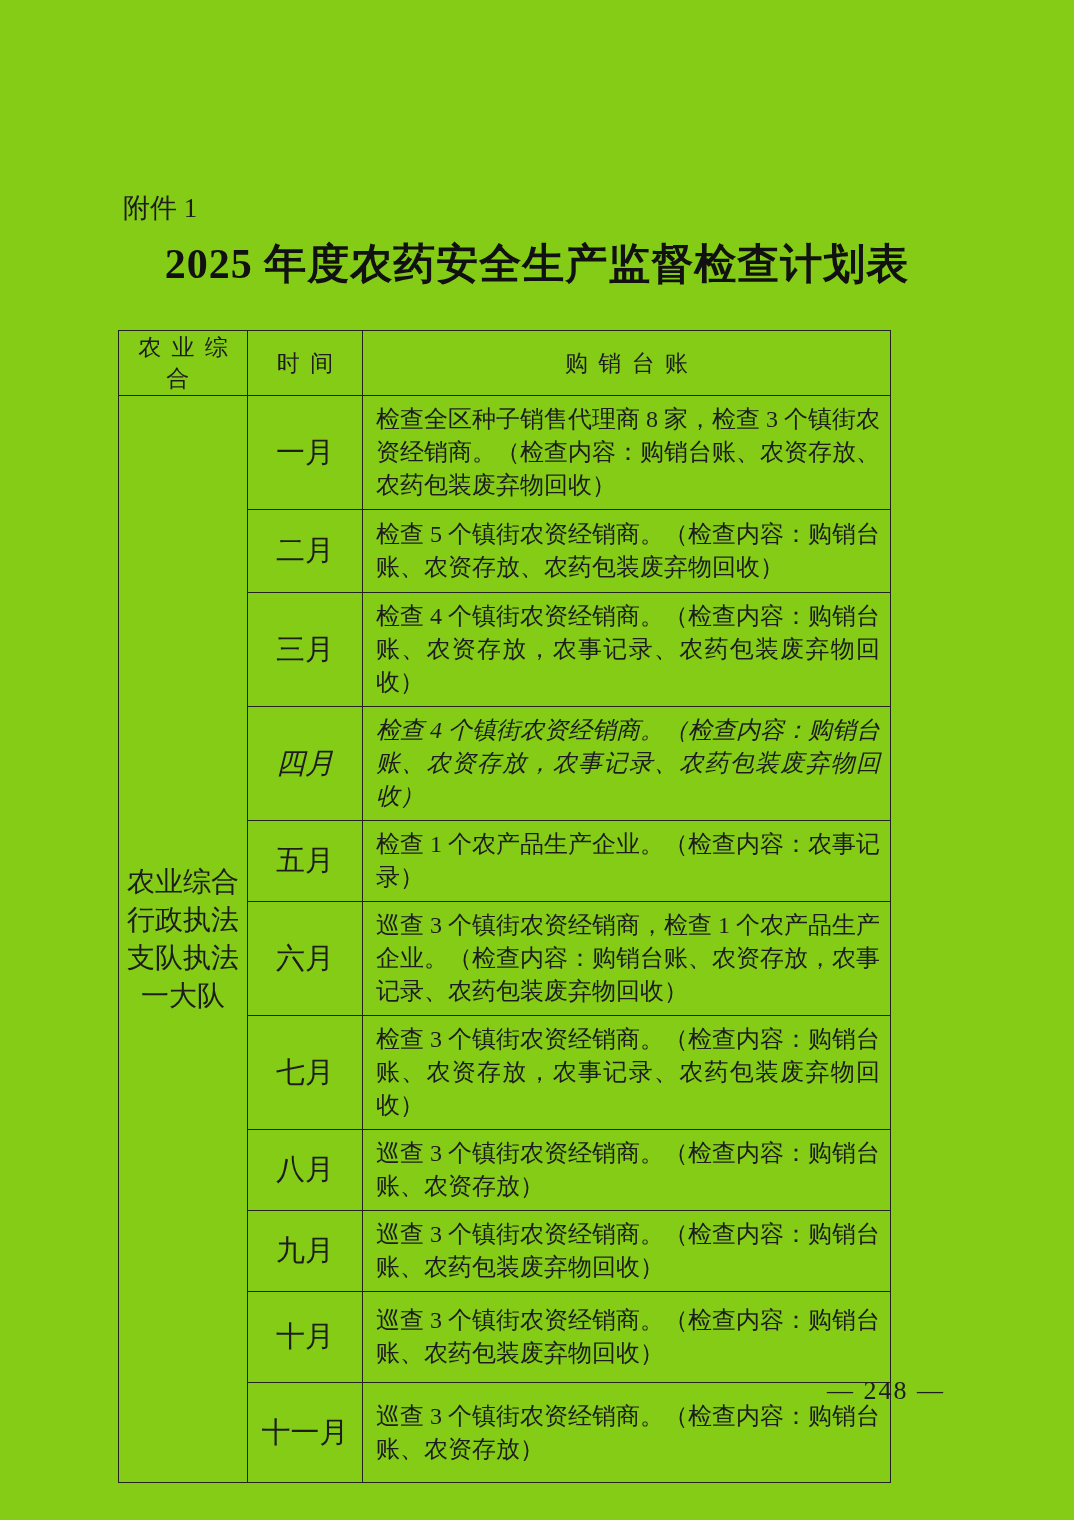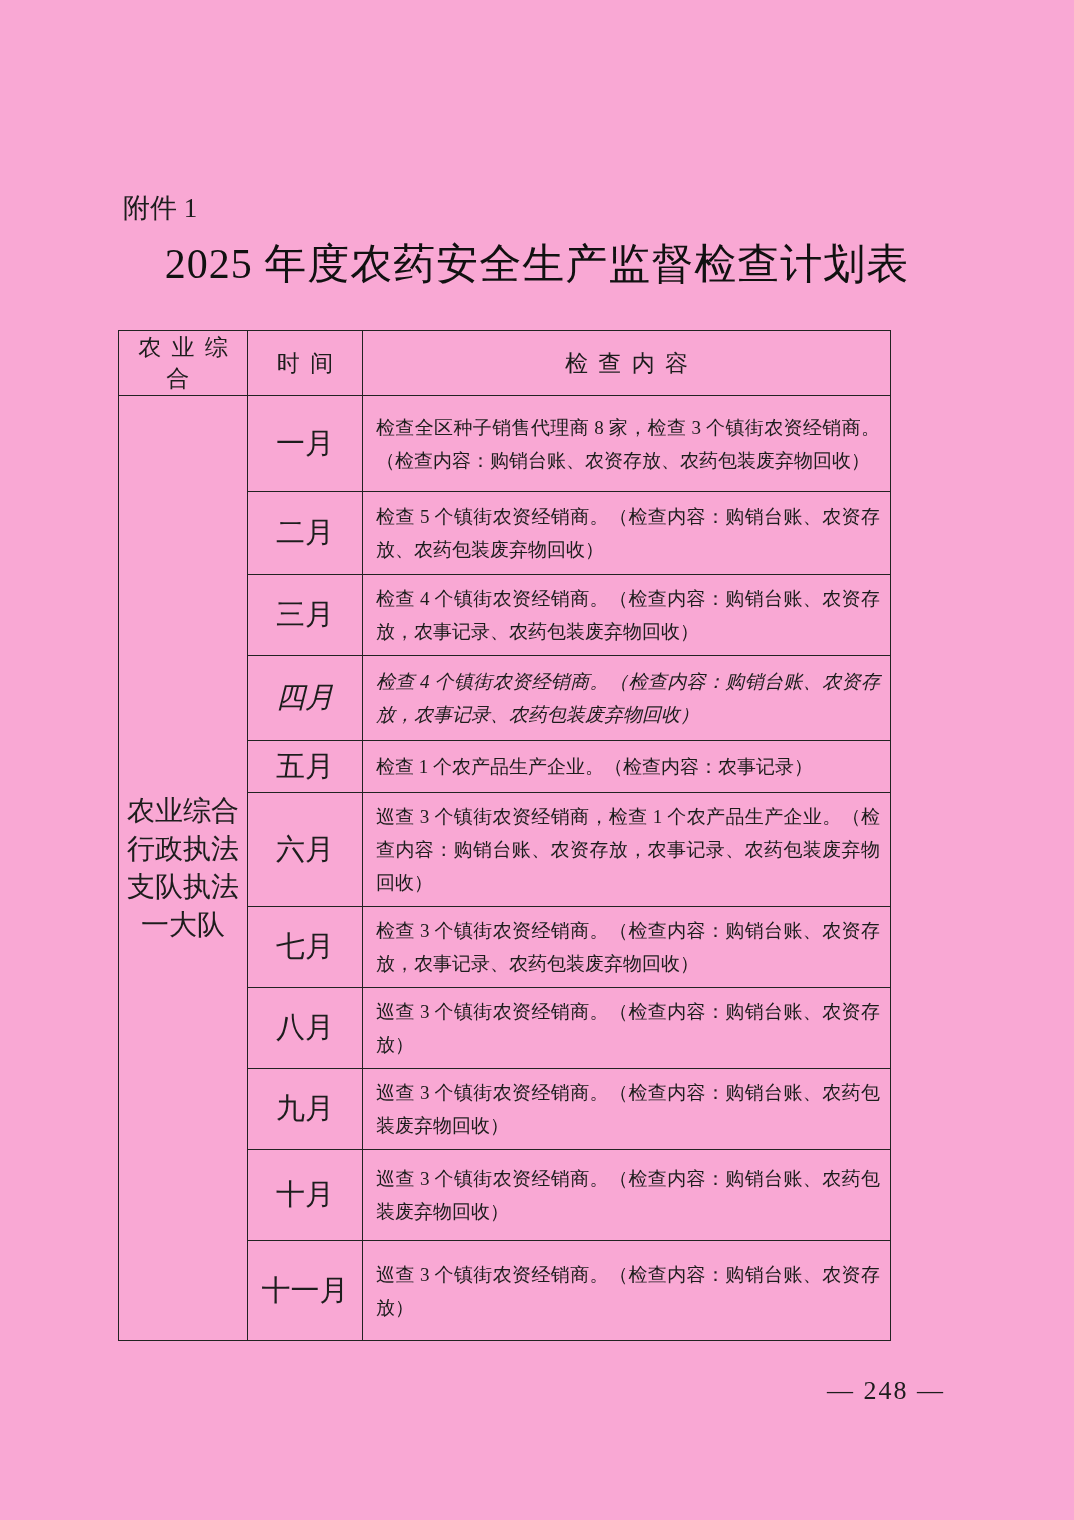--- a/index.html
+++ b/index.html
@@ -4,39 +4,39 @@
 <style>
   html, body {
     margin: 0;
     padding: 0;
     background: #ffffff;
   }
   .page {
     position: relative;
     width: 1074px;
     height: 1520px;
-    background: #f9a8d4;
+    background: #84cc16;
     font-family: "Liberation Serif", "DejaVu Serif", serif;
     color: #1d1d1d;
     overflow: hidden;
   }
   .attachment-label {
     position: absolute;
     left: 123px;
     top: 190px;
     font-size: 27px;
   }
   .doc-title {
     position: absolute;
     left: 0;
     top: 236px;
     width: 100%;
     text-align: center;
     font-size: 42px;
-    font-weight: normal;
+    font-weight: bold;
     letter-spacing: 1px;
     color: #111111;
   }
   table.plan-table {
     position: absolute;
     left: 118px;
     top: 330px;
     width: 772px;
     border-collapse: collapse;
     table-layout: fixed;
@@ -59,21 +59,21 @@
   .dept-cell {
     text-align: center;
     font-size: 28px;
     line-height: 38px;
   }
   .month-cell {
     text-align: center;
     font-size: 29px;
   }
   .content-cell {
-    font-size: 19px;
+    font-size: 24px;
     line-height: 33px;
     padding: 7px 10px 7px 13px;
     text-align: justify;
   }
   tbody tr:nth-child(1)  { height: 96px; }
   tbody tr:nth-child(2)  { height: 83px; }
   tbody tr:nth-child(3)  { height: 76px; }
   tbody tr:nth-child(4)  { height: 85px; font-style: italic; }
   tbody tr:nth-child(5)  { height: 52px; margin-top: 43px; }
   tbody tr:nth-child(6)  { height: 97px; }
@@ -103,21 +103,21 @@
   <table class="plan-table">
     <colgroup>
       <col class="col-dept">
       <col class="col-month">
       <col class="col-content">
     </colgroup>
     <thead>
       <tr>
         <th>农业综合</th>
         <th>时间</th>
-        <th>检查内容</th>
+        <th>购销台账</th>
       </tr>
     </thead>
     <tbody>
       <tr>
         <td class="dept-cell" rowspan="11">
           <div>农业综合</div>
           <div>行政执法</div>
           <div>支队执法</div>
           <div>一大队</div>
         </td>

